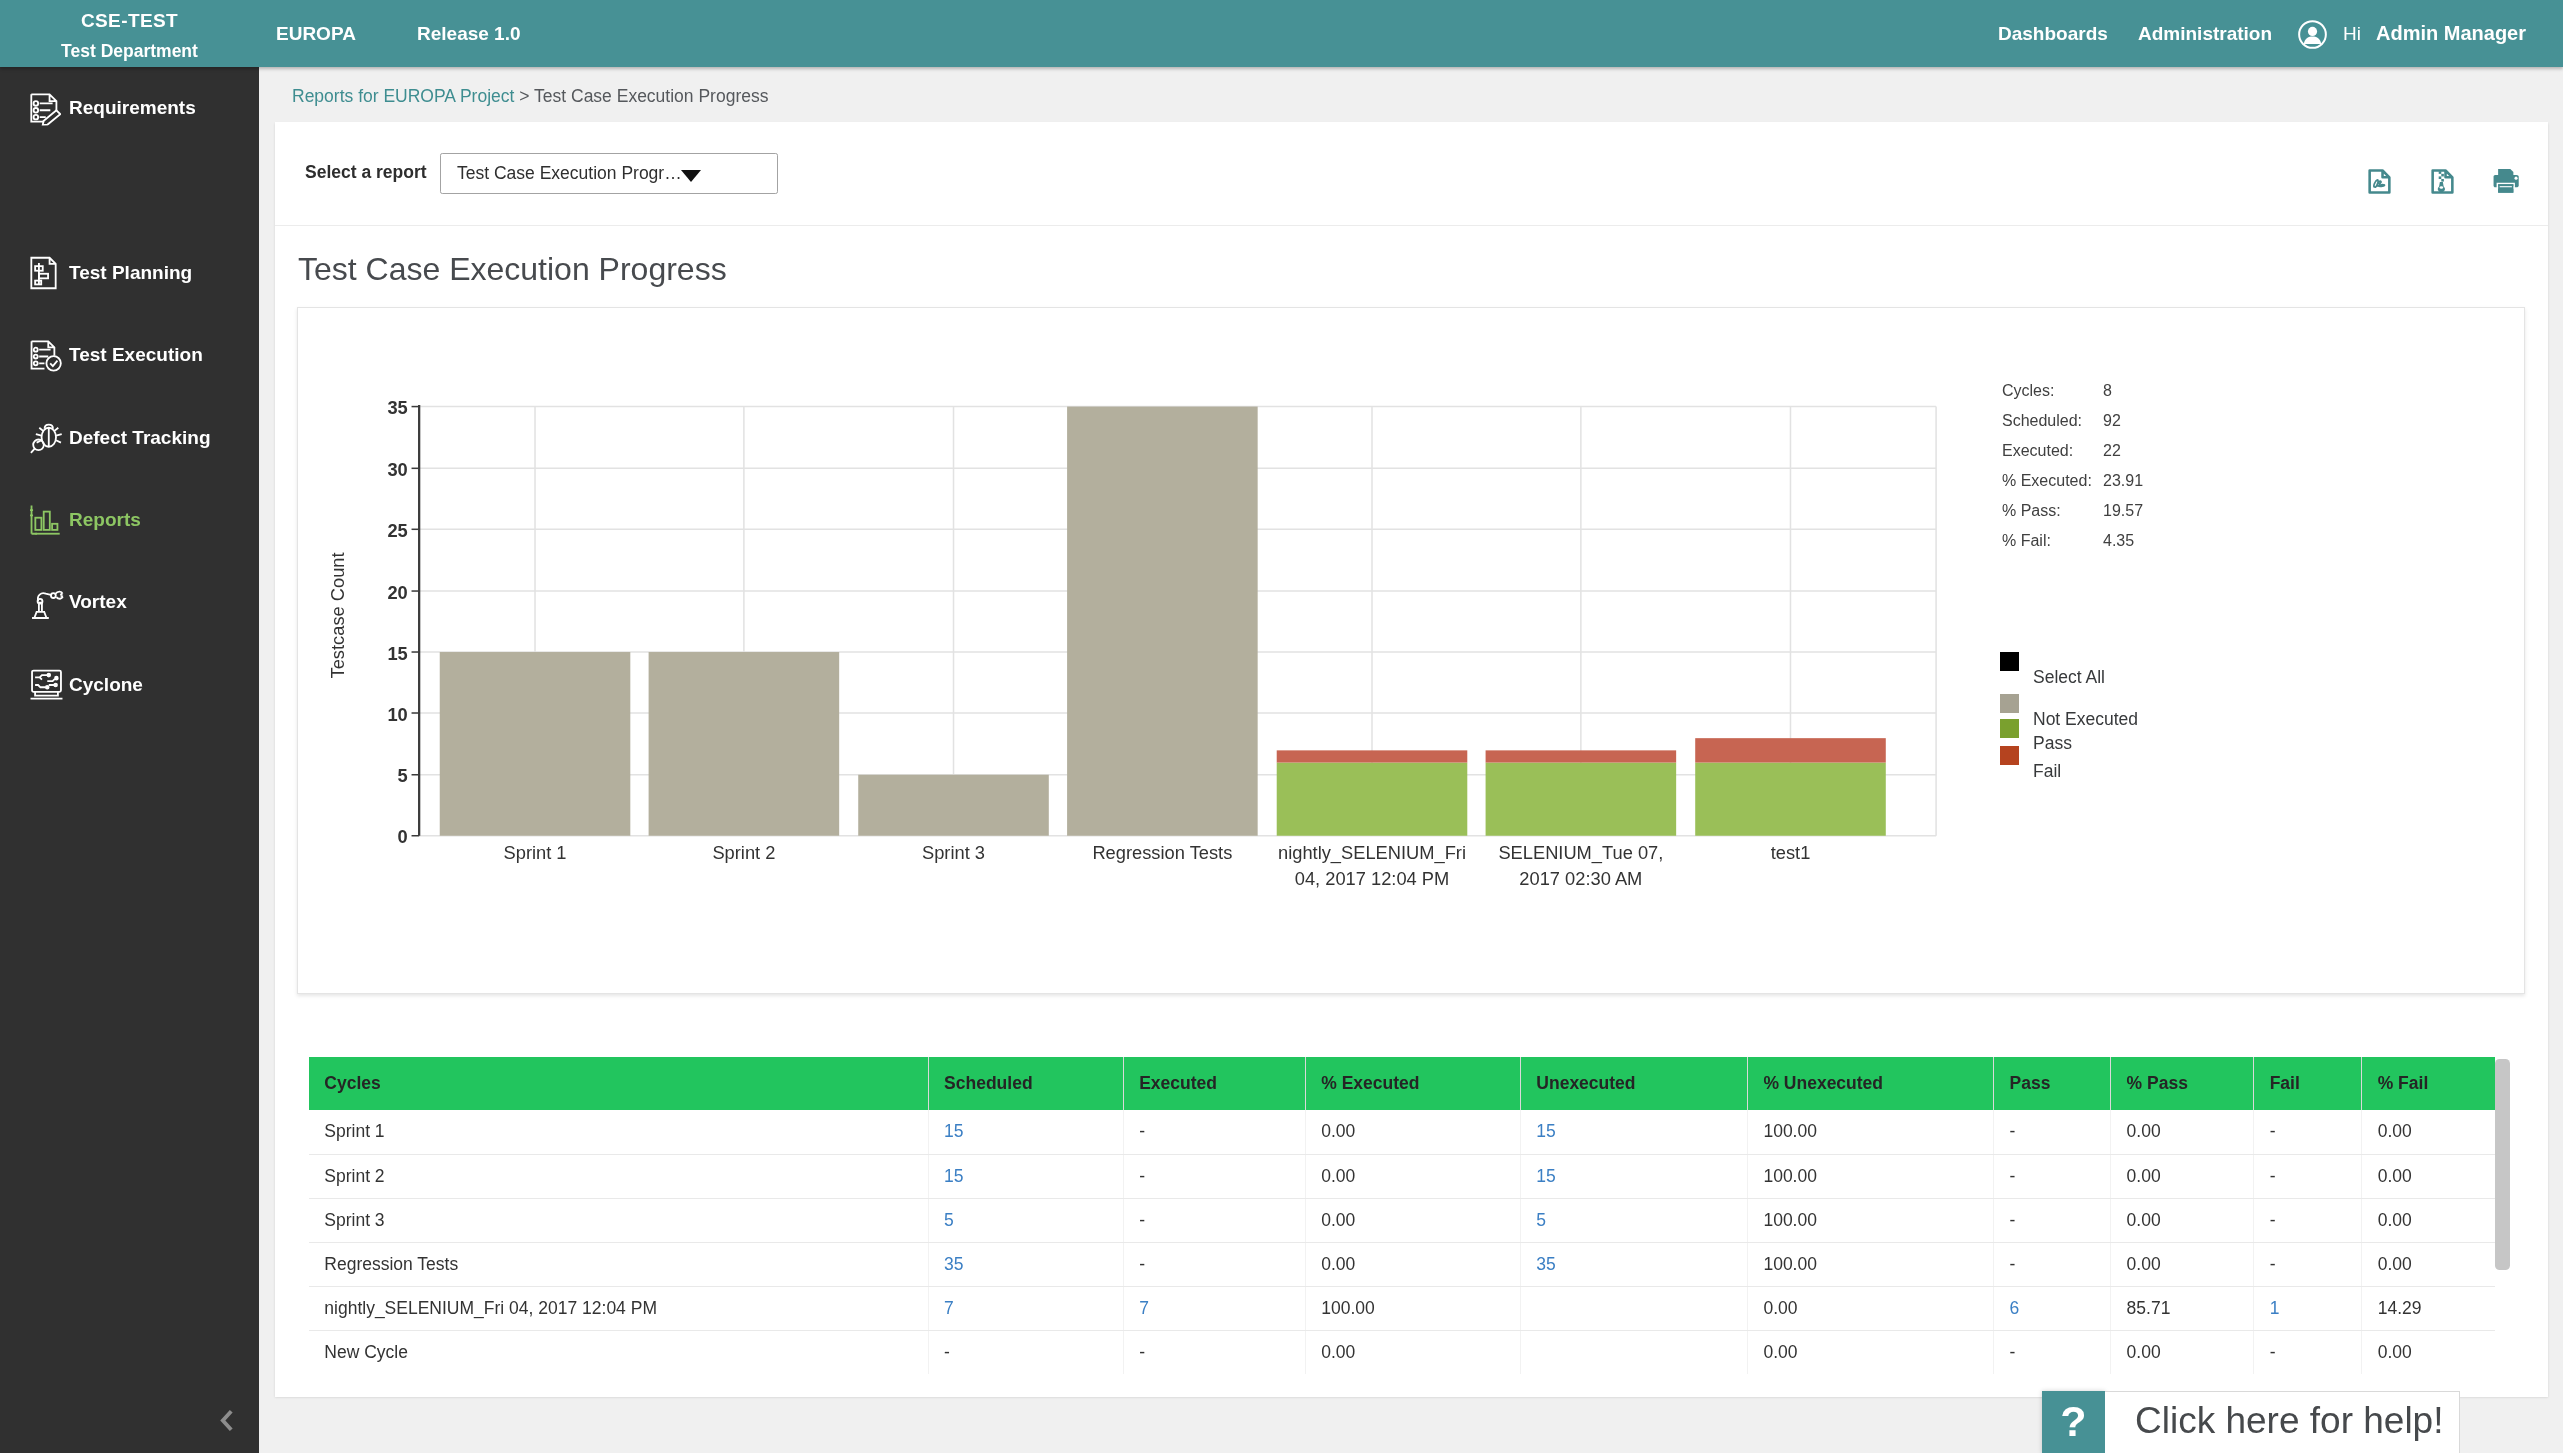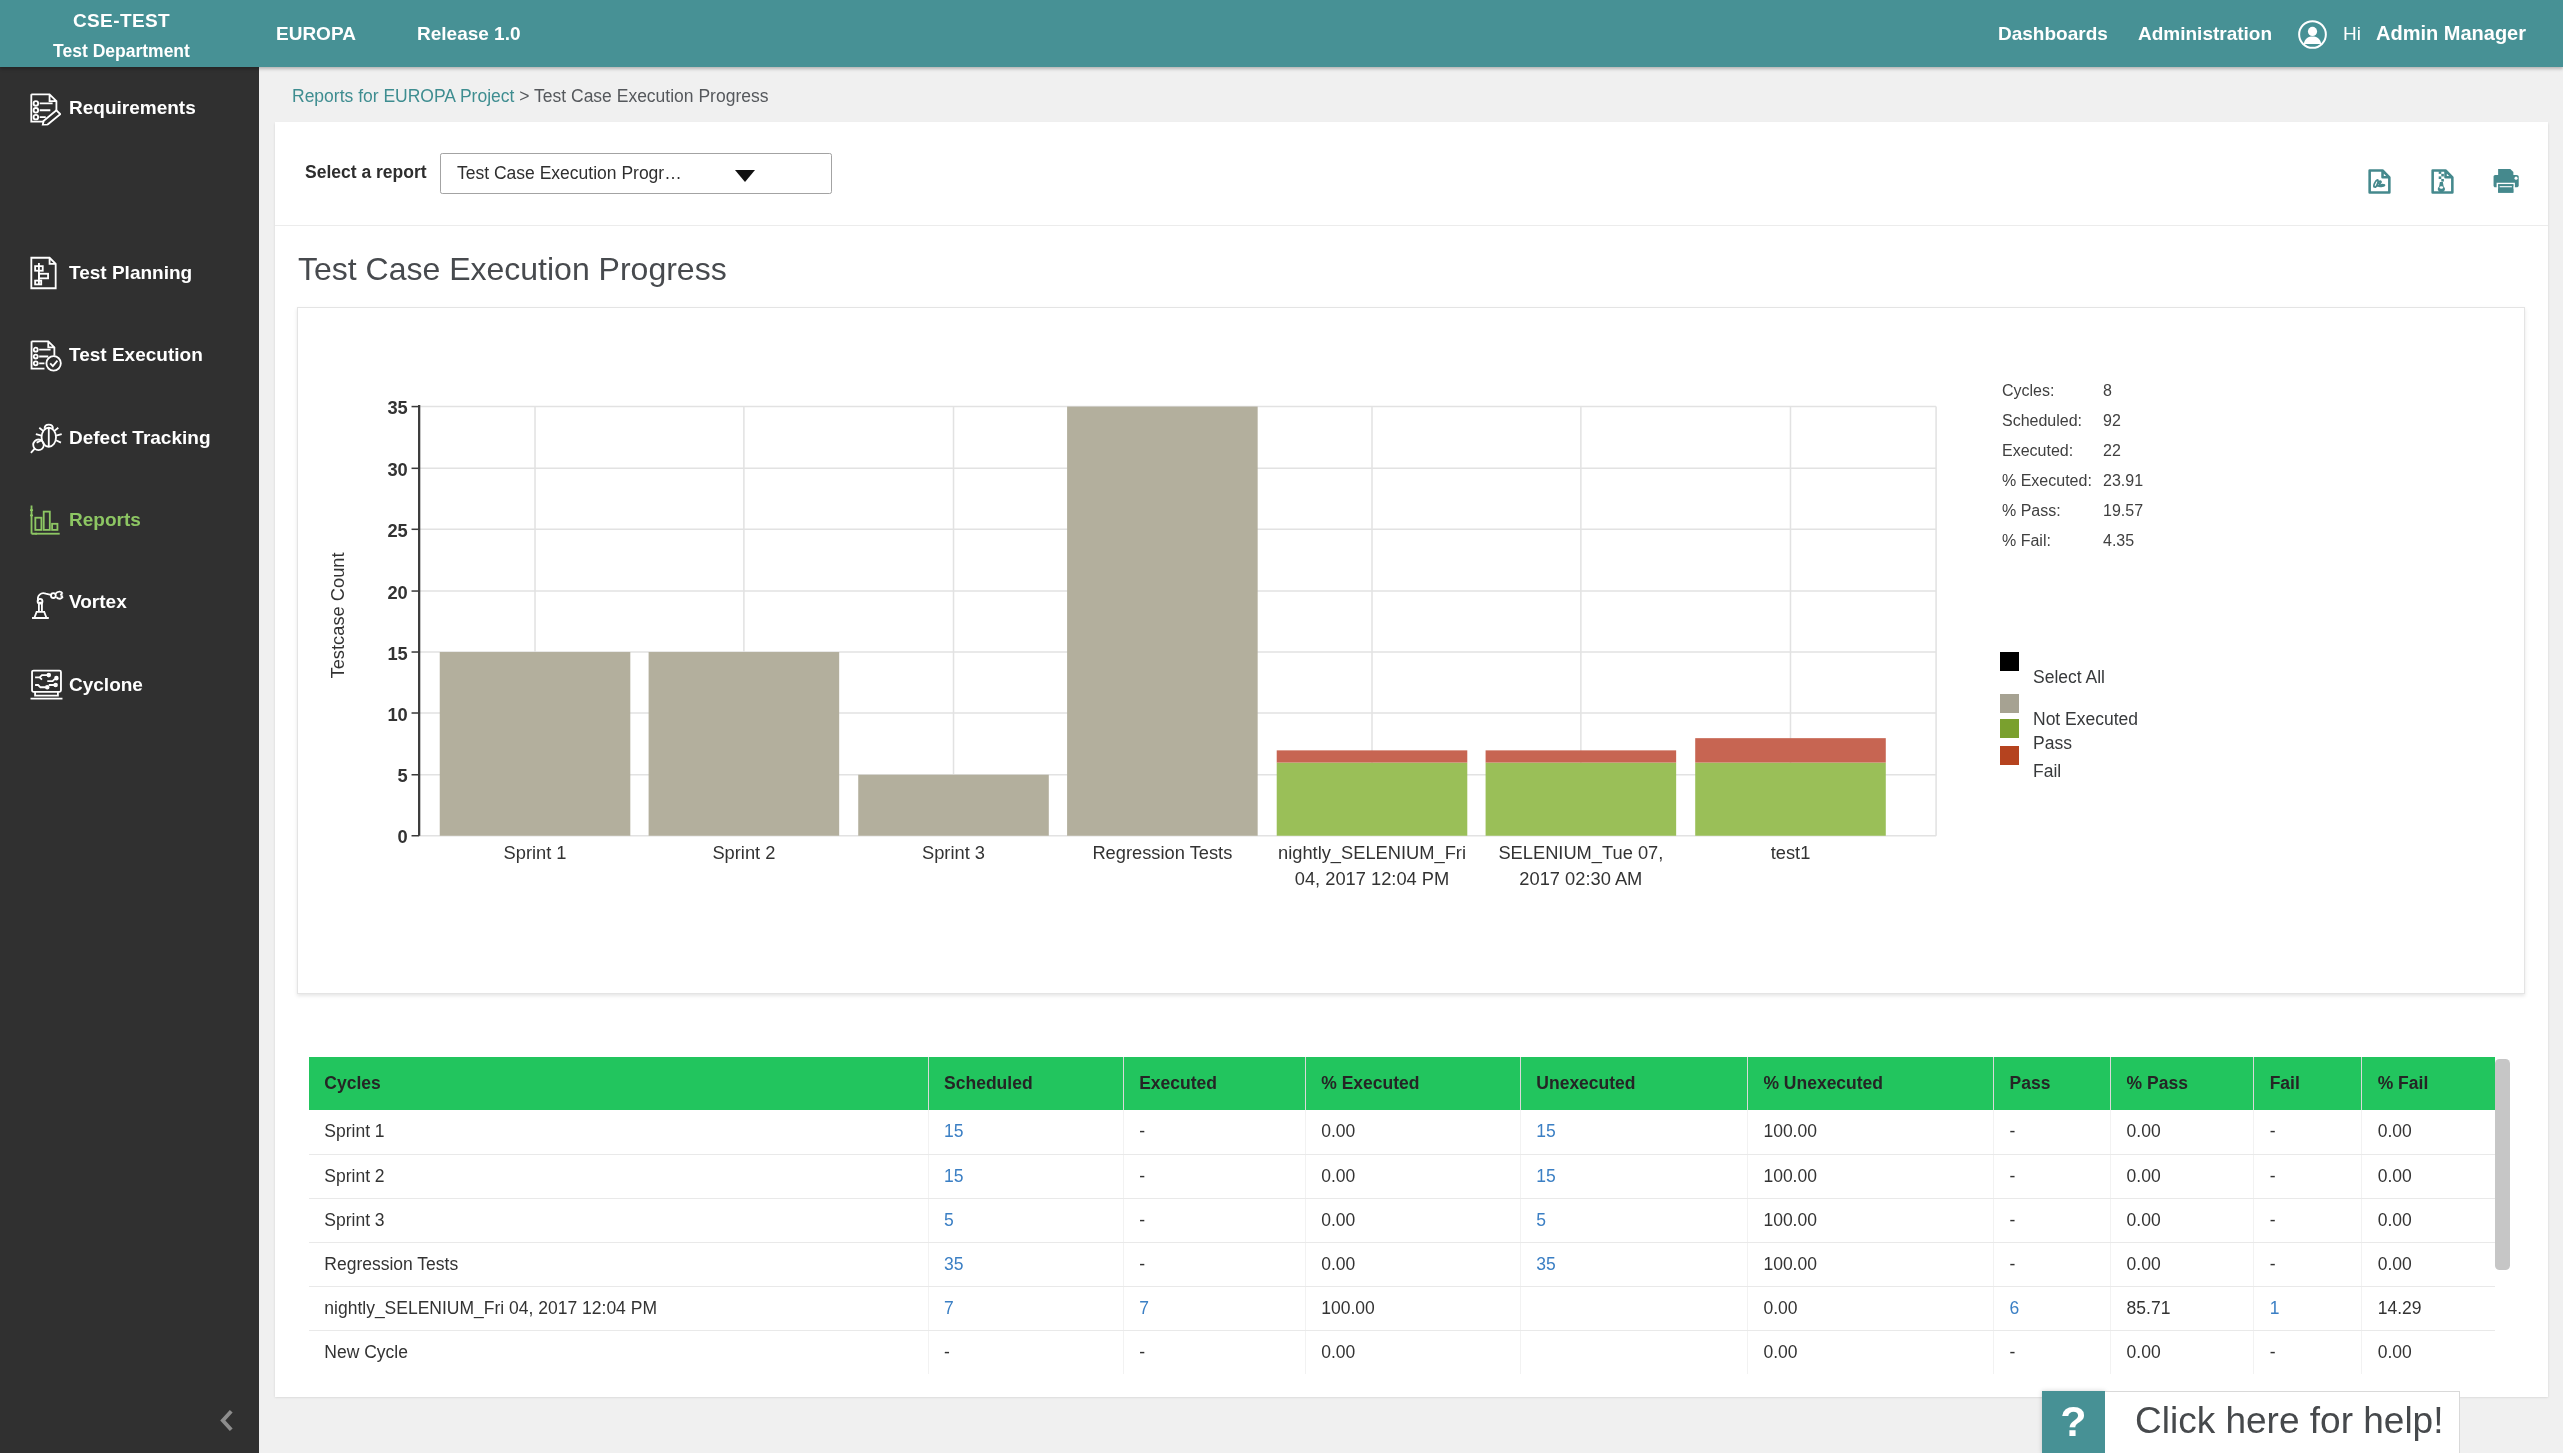--- a/index.html
+++ b/index.html
@@ -1,36 +1,36 @@
 <!DOCTYPE html>
 <html style="font-size:12.2px"><head>
 <meta charset="utf-8">
 <style>
   * { margin:0; padding:0; box-sizing:border-box; }
   html,body { width:2563px; height:1454px; font-family:"Liberation Sans", sans-serif; background:#f0f0f0; overflow:hidden; }
   
   #hdr { position:absolute; left:0; top:0; width:2563px; height:67px; background:#479195; box-shadow:0 1.5px 3.1px rgba(0,0,0,.25); z-index:5; }
-  #hdr .proj { position:absolute; left:4px; top:0; width:235px; height:67px; text-align:center; color:#fff; }
+  #hdr .proj { position:absolute; left:12px; top:0; width:235px; height:67px; text-align:center; color:#fff; }
   #hdr .proj .l1 { font-size:19px; font-weight:700; margin-top:10px; letter-spacing:0.4px; }
   #hdr .proj .l2 { font-size:17.5px; font-weight:600; margin-top:9.2px; }
   .hnav { position:absolute; top:0; height:67px; line-height:67px; color:#fff; font-size:19px; font-weight:700; }
   .hnav2 { position:absolute; top:0; height:67px; line-height:67px; color:#fff; font-size:19px; font-weight:600; }
   
   #side { position:absolute; left:0; top:67px; width:259px; height:1387px; background:#303030; }
   .sitem { position:absolute; left:0; width:259px; height:82px; color:#fff; }
   .sitem .txt { position:absolute; left:69px; top:50%; transform:translateY(-50%); font-size:19px; font-weight:600; }
   .sitem svg { position:absolute; left:29px; top:50%; transform:translateY(-50%); }
   .sitem.green { color:#8dc663; }
   
   #crumb { position:absolute; left:292px; top:86px; font-size:17.5px; color:#3e8d90; }
   #crumb .dark { color:#55585c; }
   #panel { position:absolute; left:275px; top:122px; width:2273px; height:1275px; background:#fff; box-shadow:0 0.8px 2.3px rgba(0,0,0,.12); }
   #selrow { position:absolute; left:275px; top:122px; width:2273px; height:104px; border-bottom:1.5px solid #ececec; background:#fff;}
   #sellab { position:absolute; left:305px; top:162px; font-size:17.5px; font-weight:700; color:#2e2e2e; }
-  #seldd { position:absolute; left:440px; top:153px; width:392px; height:41px; border:1.5px solid #a3a3a3; border-radius:2.3px; background:#fff; font-size:17.5px; color:#2f2f2f; line-height:38px; padding-left:16px; }
+  #seldd { position:absolute; left:440px; top:153px; width:338px; height:41px; border:1.5px solid #a3a3a3; border-radius:2.3px; background:#fff; font-size:17.5px; color:#2f2f2f; line-height:38px; padding-left:16px; }
   #seldd .tri { position:absolute; right:76px; top:16px; width:0; height:0; border-left:10px solid transparent; border-right:10px solid transparent; border-top:12.2px solid #111; }
   #ttl { position:absolute; left:298px; top:251px; font-size:32px; color:#474a4e; }
   #card { position:absolute; left:297px; top:307px; width:2228px; height:687px; background:#fff; border:1.5px solid #e4e4e4; box-shadow:0 1.5px 3.8px rgba(0,0,0,.10); }
   .stat { position:absolute; font-size:16px; color:#404040; height:24.4px; line-height:24.4px; }
   .leg { position:absolute; width:19px; height:19px; }
   .legt { position:absolute; font-size:17.5px; color:#37393b; height:23px; line-height:23px;margin-top:16px; }
   
   #tblwrap { position:absolute; left:309px; top:1057px; width:2203px; height:339px; overflow:hidden; background:#fff; }
   table { border-collapse:collapse; table-layout:fixed; width:2186px; font-size:17.5px; color:#333; }
   th { background:#22c55e; font-weight:700; color:#252525; text-align:left; height:53px; padding-left:15.3px; border-right:1.5px solid #d9d9d9; }

